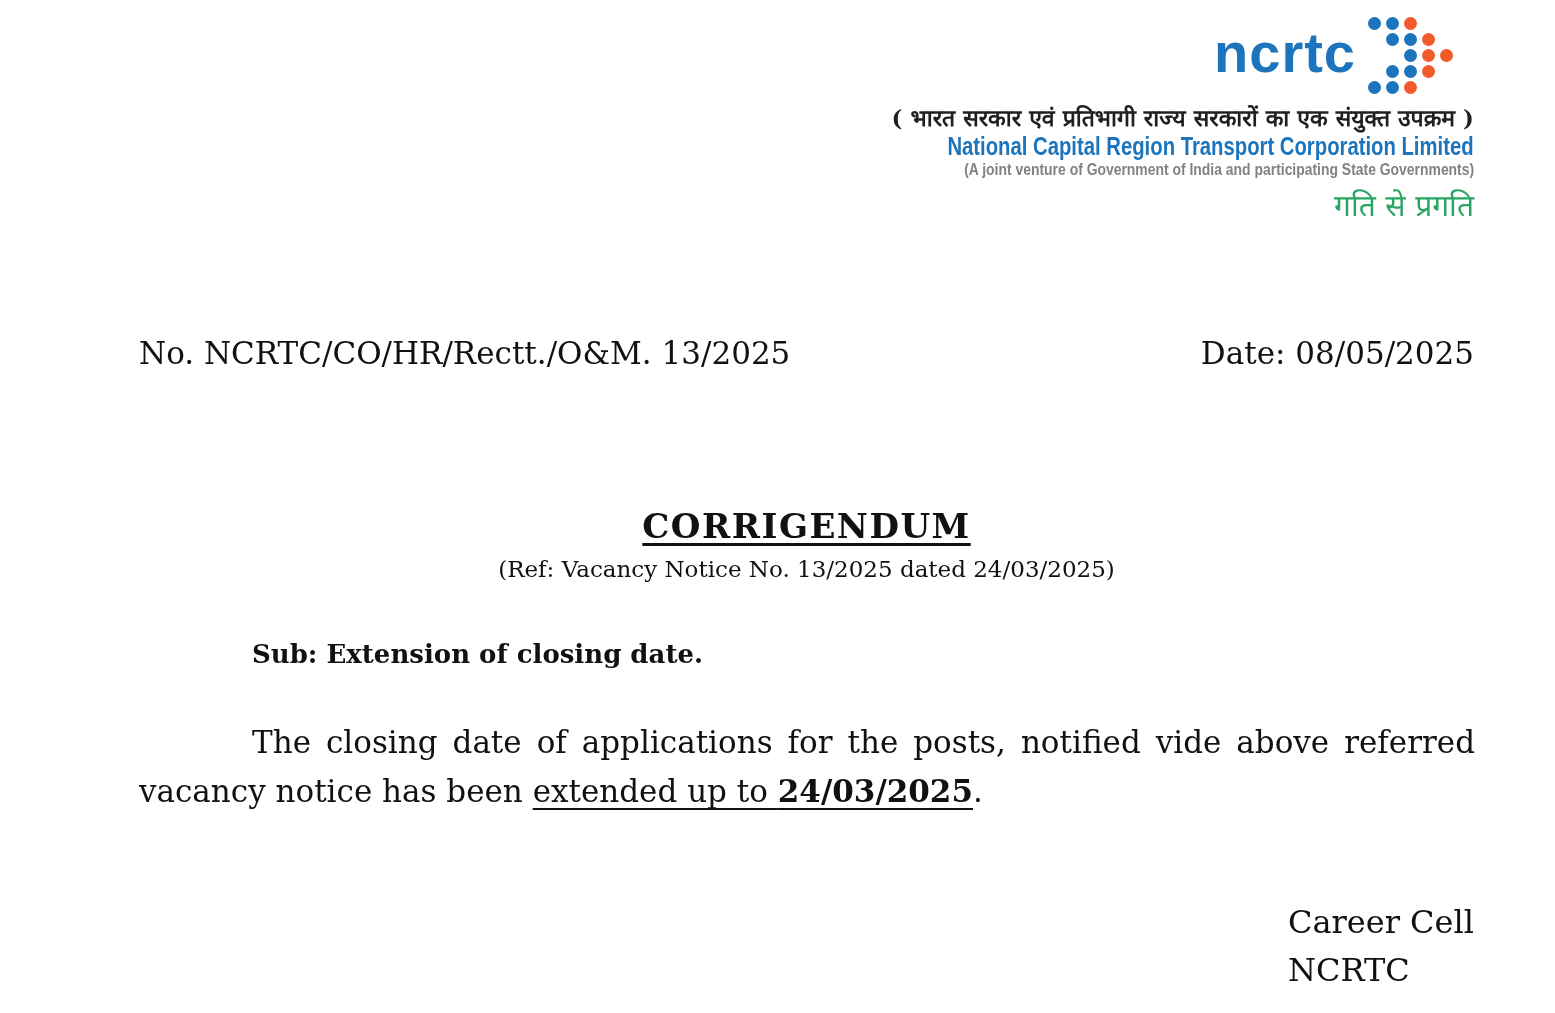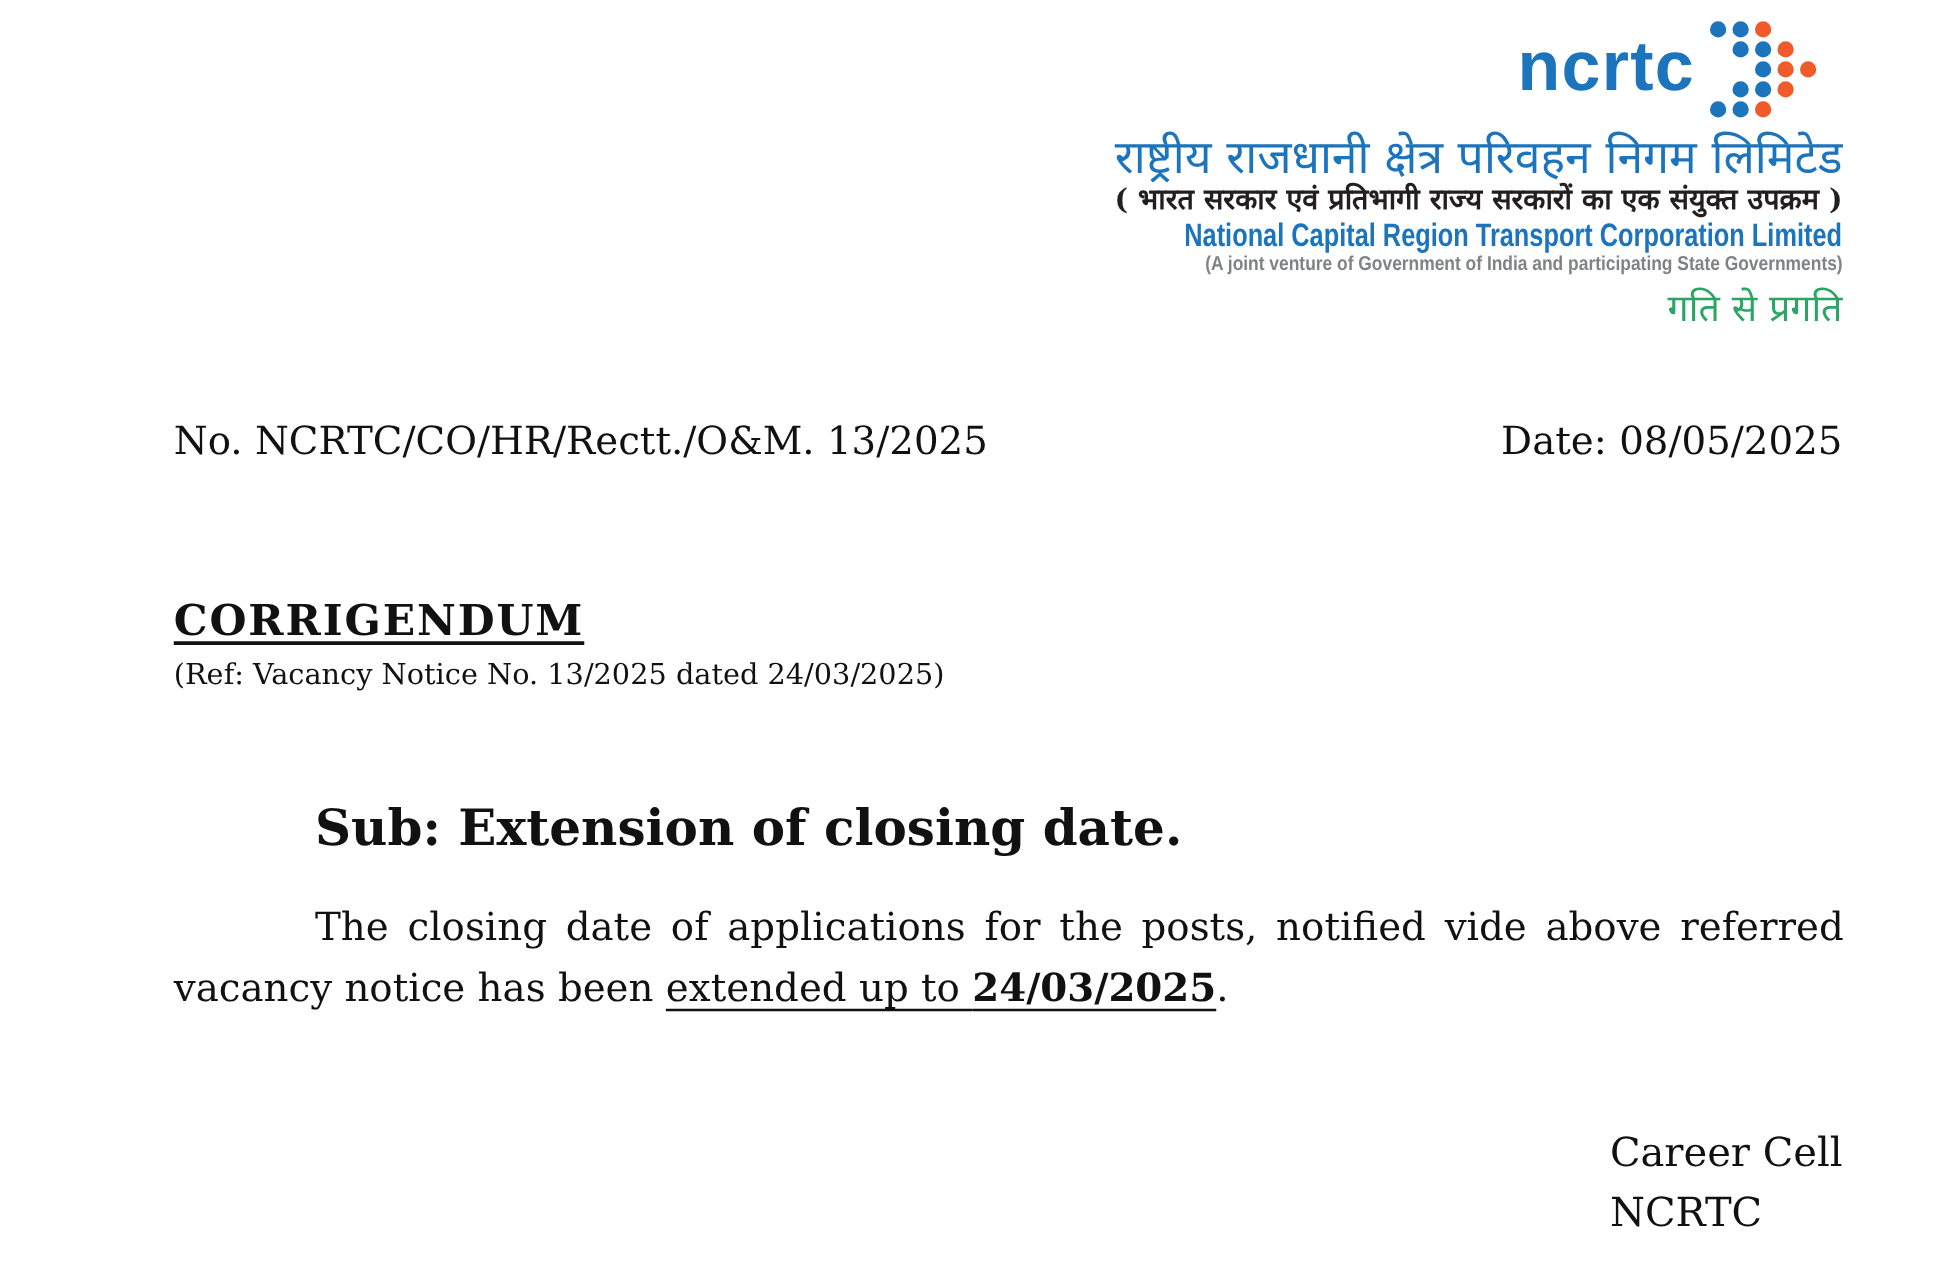--- a/index.html
+++ b/index.html
@@ -104,43 +104,44 @@
     display: flex;
     justify-content: space-between;
     font-size: 31px;
     line-height: 40px;
     gap: 48px;
   }
 
   
   .title-block {
     position: absolute;
-    top: 477px;
+    top: 506px;
     left: 92px;
     right: 128px;
+    text-align: center;
   }
   .heading {
     font-size: 34px;
     font-weight: bold;
     letter-spacing: 1.5px;
     text-decoration: underline;
     text-decoration-thickness: 2.5px;
     text-underline-offset: 5px;
   }
   .ref-line {
     font-size: 23px;
     margin-top: 10px;
   }
 
   
   .subject {
     position: absolute;
     top: 639px;
     left: 205px;
-    font-size: 40px;
+    font-size: 26px;
     font-weight: bold;
   }
 
   
   .body-par {
     position: absolute;
     top: 718px;
     left: 92px;
     width: 1336px;
     font-size: 31px;
@@ -186,21 +187,20 @@
           <div class="dot" style="left: 54px; top: 32px; background: rgb(241, 90, 41);"></div>
           <div class="dot" style="left: 72px; top: 32px; background: rgb(241, 90, 41);"></div>
           <div class="dot" style="left: 18px; top: 48px; background: rgb(28, 117, 188);"></div>
           <div class="dot" style="left: 36px; top: 48px; background: rgb(28, 117, 188);"></div>
           <div class="dot" style="left: 54px; top: 48px; background: rgb(241, 90, 41);"></div>
           <div class="dot" style="left: 0px; top: 64px; background: rgb(28, 117, 188);"></div>
           <div class="dot" style="left: 18px; top: 64px; background: rgb(28, 117, 188);"></div>
           <div class="dot" style="left: 36px; top: 64px; background: rgb(241, 90, 41);"></div>
         </div>
     </div>
-    <div class="hindi-name">राष्ट्रीय राजधानी क्षेत्र परिवहन निगम लिमिटेड</div>
     <div class="hindi-sub">( भारत सरकार एवं प्रतिभागी राज्य सरकारों का एक संयुक्त उपक्रम )</div>
     <div class="en-name">National Capital Region Transport Corporation Limited</div>
     <div class="en-sub">(A joint venture of Government of India and participating State Governments)</div>
     <div class="tagline">गति से प्रगति</div>
   </header>
 
   <div class="ref-row">
     <span>No. NCRTC/CO/HR/Rectt./O&amp;M. 13/2025</span>
     <span><span>Date:</span> <span>08/05/2025</span></span>
   </div>

